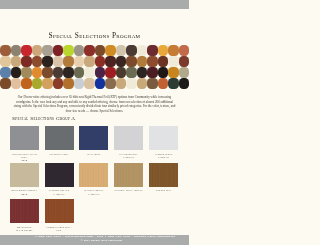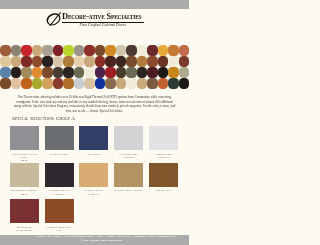--- a/index.html
+++ b/index.html
@@ -66,36 +66,22 @@
   .f1{top:0.65px;transform:scaleX(1.52) translateX(7px);transform-origin:center top;}
   .f2{top:4.0px;transform:scaleX(1.17) translateX(6px);transform-origin:center top;}
 </style>
 </head>
 <body>
 
 <div class="page">
 
   <div class="topbar"></div>
 
-  <div class="masthead">
-    <div class="logo-wrap">
-      <svg class="logo-d" viewBox="0 0 108 86">
-
-        <g transform="rotate(-11 54 45)">
-          <path d="M72 11 C51 5 23 14 12 32 C1 50 9 71 30 78 C51 85 79 74 90 56 C101 38 93 17 72 11 Z
-                   M70 19 C86 24 92 40 83 54 C73 70 50 79 33 73 C17 67 12 50 21 36 C31 20 54 14 70 19 Z" fill="#15150e"></path>
-        </g>
-        <path d="M91 1 C91 1 74 21 60 40 C46 59 24 85 24 85 L34 85 C34 85 54 59 68 40 C82 21 99 1 99 1 Z" fill="#15150e"></path>
-      </svg>
-      <div class="logo-name">Decore-ative Specialties</div>
-      <div class="logo-rule"></div>
-      <div class="logo-tag">Fine Crafted Cabinet Doors</div>
-    </div>
-  </div>
-
+
+  <div class="prog-title">Special Selections Program</div>
 
   <div class="grid" id="swatch-grid">
       <div class="cell">
         <i style="background: rgb(155, 93, 58);"></i>
       </div>
       <div class="cell">
         <i style="background: rgb(140, 130, 114);"></i>
       </div>
       <div class="cell">
         <i style="background: rgb(198, 38, 44);"></i>

